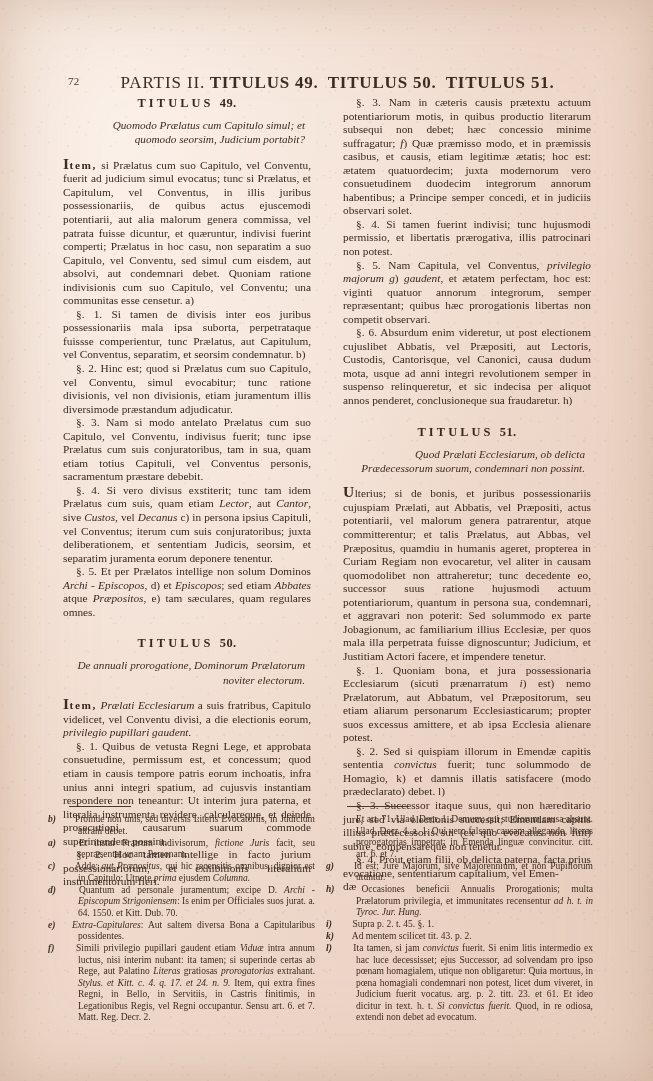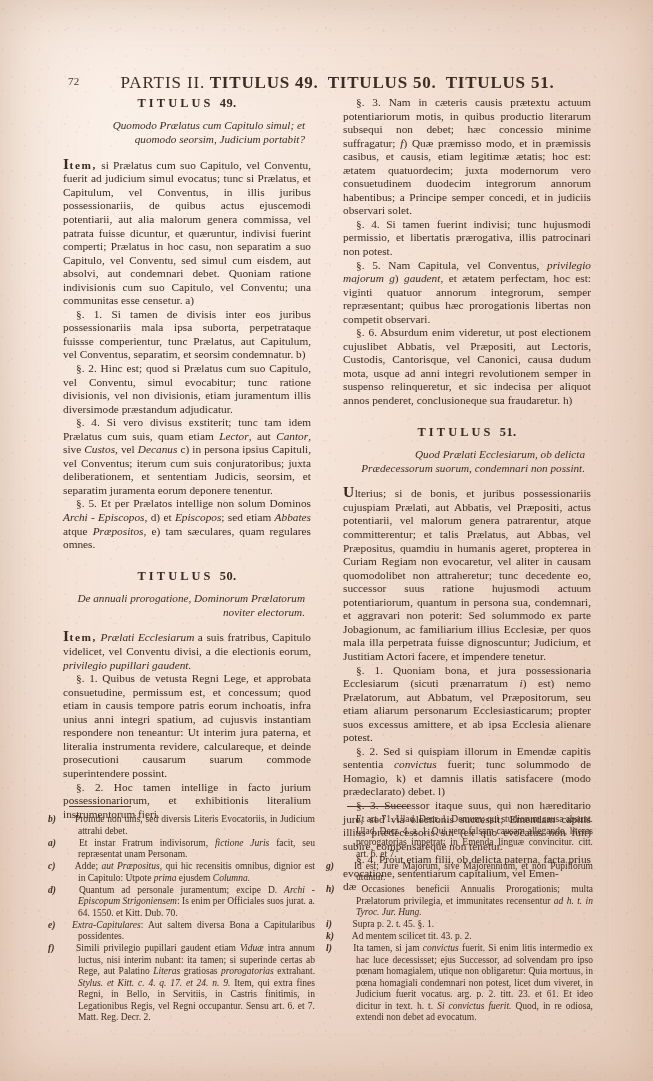--- a/index.html
+++ b/index.html
@@ -206,20 +206,21 @@
         <span class="num">49.</span>
       </div>
       <div class="rubric">Quomodo Prælatus cum Capitulo simul; et quomodo seorsim, Judicium portabit?</div>
 
       <p class="body opener"><span class="dropcap">I</span><span class="spaced">tem,</span><span> si Prælatus cum suo Capitulo, vel Conventu, fuerit ad judicium simul evocatus; tunc si Prælatus, et Capitulum, vel Conventus, in illis juribus possessionariis, de quibus actus ejuscemodi potentiarii, aut alia malorum genera commissa, vel patrata fuisse dicuntur, et quæruntur, indivisi fuerint comperti; Prælatus in hoc casu, non separatim a suo Capitulo, vel Conventu, sed simul cum eisdem, aut absolvi, aut condemnari debet. Quoniam ratione indivisionis cum suo Capitulo, vel Conventu; una communitas esse censetur. a)</span></p>
 
       <p class="body"><span>§. 1.</span><span> Si tamen de divisis inter eos juribus possessionariis mala ipsa suborta, perpetrataque fuissse comperientur, tunc Prælatus, aut Capitulum, vel Conventus, separatim, et seorsim condemnatur. b)</span></p>
 
       <p class="body"><span>§. 2.</span><span> Hinc est; quod si Prælatus cum suo Capitulo, vel Conventu, simul evocabitur; tunc ratione divisionis, vel non divisionis, etiam juramentum illis diversimode præstandum adjudicatur.</span></p>
 
+      <p class="body"><span>§. 3.</span><span> Nam si modo antelato Prælatus cum suo Capitulo, vel Conventu, indivisus fuerit; tunc ipse Prælatus cum suis conjuratoribus, tam in sua, quam etiam totius Capituli, vel Conventus personis, sacramentum præstare debebit.</span></p>
 
       <p class="body"><span>§. 4.</span><span> Si vero divisus exstiterit; tunc tam idem Prælatus cum suis, quam etiam </span><i>Lector</i><span>, aut </span><i>Cantor</i><span>, sive </span><i>Custos</i><span>, vel </span><i>Decanus</i><span> c) in persona ipsius Capituli, vel Conventus; iterum cum suis conjuratoribus; juxta deliberationem, et sententiam Judicis, seorsim, et separatim juramenta eorum deponere tenentur.</span></p>
 
       <p class="body"><span>§. 5.</span><span> Et per Prælatos intellige non solum Dominos </span><i>Archi - Episcopos</i><span>, d) et </span><i>Episcopos</i><span>; sed etiam </span><i>Abbates</i><span> atque </span><i>Præpositos</i><span>, e) tam sæculares, quam regulares omnes.</span></p>
 
       <div class="gap-l"></div>
 
       <div class="titulus">
         <span>TITULUS</span>
         <span class="num">50.</span>

